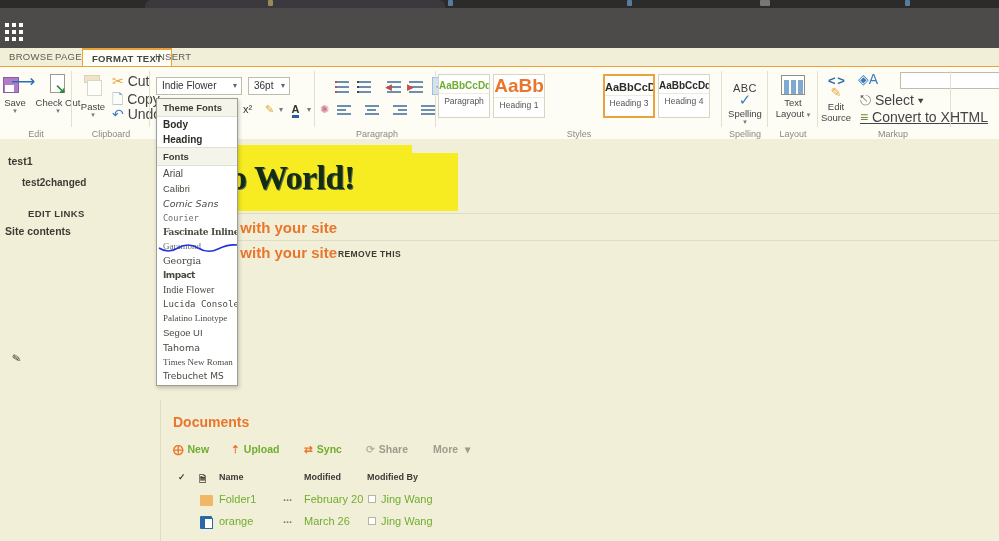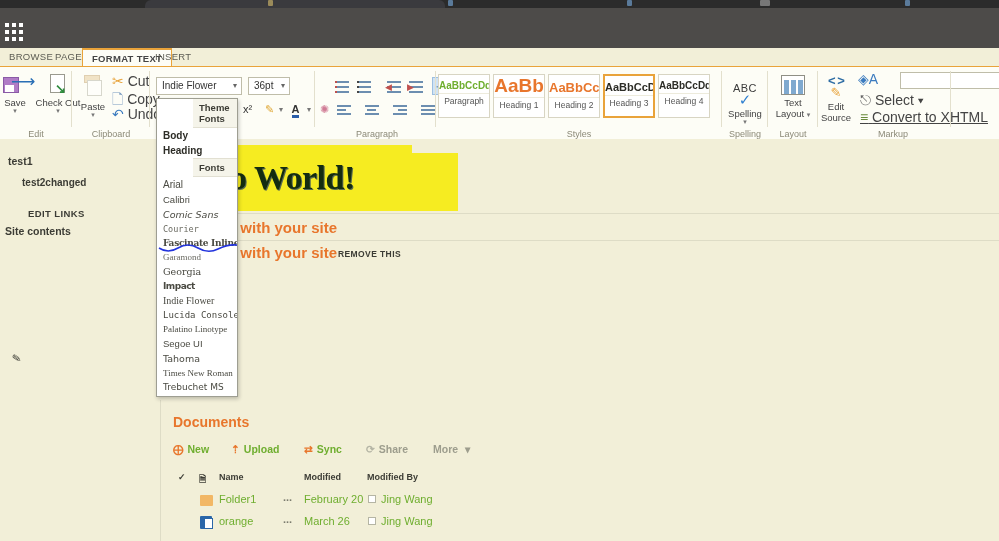--- a/index.html
+++ b/index.html
@@ -207,21 +207,21 @@
 
   
   .fontmenu {
     position: absolute; left: 156px; top: 98px; width: 82px;
     background: #fff; border: 1px solid #9E9E92;
     box-shadow: 1px 2px 4px rgba(0,0,0,.22);
     z-index: 40; padding-bottom: 2px;
   }
   .fm-head {
     font-size: 9.5px; font-weight: bold; color:#3C3C35;
-    padding: 3px 6px; background:#F5F4EA; border-bottom:1px solid #E2E0D2;margin-left:36px;
+    padding: 3px 6px; background:#F5F4EA; border-bottom:1px solid #E2E0D2;
   }
   .fm-item {
     font-size: 10px; color:#4A4A42; padding: 2px 6px; cursor: pointer;
     white-space: nowrap; overflow: hidden;
   }
   .fm-item.theme { font-weight: bold; color:#2C2C26; }
   .fm-squiggle { position:absolute; left:158px; top:243px; z-index:41; }
 </style>
 </head>
 <body>
@@ -399,24 +399,20 @@
     </div>
 
     <div class="grp" style="left:436px;width:286px;">
       <div class="style-card" style="left:2px;">
         <span class="sp" style="color:#6FAE2F;font-size:10px;">AaBbCcDdI</span>
         <span class="sl">Paragraph</span>
       </div>
       <div class="style-card" style="left:57px;">
         <span class="sp" style="color:#E8762C;font-size:19px;line-height:20px;margin-top:1px;">AaBb</span>
         <span class="sl" style="margin-top:1px;">Heading 1</span>
-      </div>
-      <div class="style-card" style="left:112px;">
-        <span class="sp" style="color:#E8762C;font-size:13px;">AaBbCc</span>
-        <span class="sl">Heading 2</span>
       </div>
       <div class="style-card sel" style="left:167px;">
         <span class="sp" style="color:#2C2C26;font-size:11px;">AaBbCcDd</span>
         <span class="sl">Heading 3</span>
       </div>
       <div class="style-card" style="left:222px;">
         <span class="sp" style="color:#2C2C26;font-size:10px;">AaBbCcDdI</span>
         <span class="sl">Heading 4</span>
       </div>
       <div class="grp-label">Styles</div>

